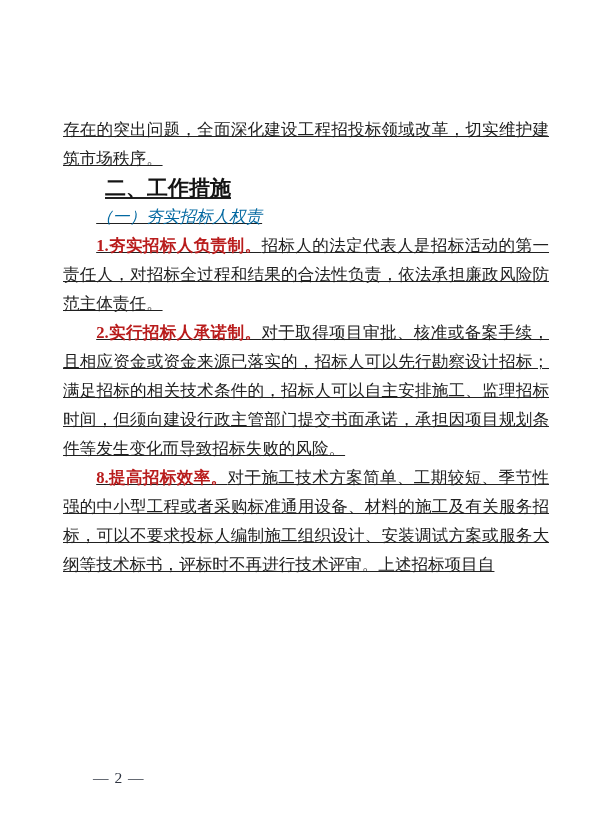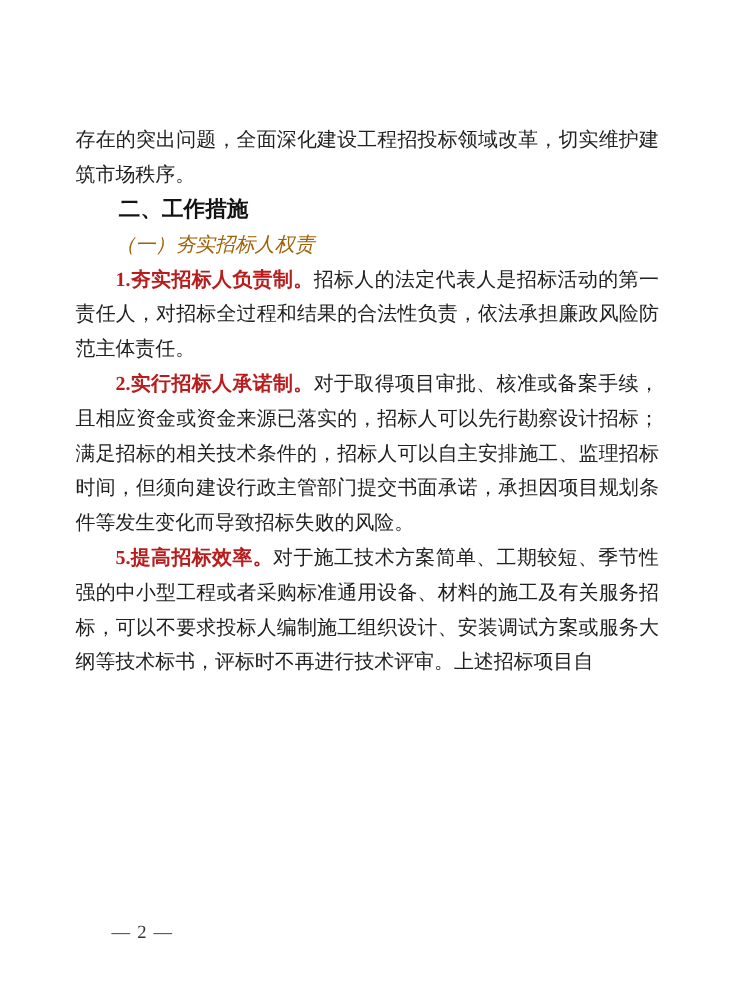--- a/index.html
+++ b/index.html
@@ -11,50 +11,51 @@
     position: relative;
     width: 611px;
     height: 837px;
     background: #ffffff;
     overflow: hidden;
     font-family: "Liberation Serif", "DejaVu Serif", serif;
   }
   .content {
     position: absolute;
     left: 63px;
-    top: 102px;
+    top: 115px;
     width: 486px;
     color: #212121;
     font-size: 16.6px;
     line-height: 29px;
     text-align: justify;
     text-justify: inter-character;
+    text-decoration: underline;
   }
   .block {
     margin: 0;
     padding: 0;
   }
   .style-body {
     text-indent: 2em;
   }
   .style-body.no-indent {
     text-indent: 0;
   }
   .style-heading-bold {
     text-indent: 2em;
     font-weight: bold;
     color: #141414;
     font-family: "Liberation Sans", "DejaVu Sans", sans-serif;
-    font-size: 18px;
+    font-size: 21px;
     text-align: left;
   }
   .style-heading-kai {
     text-indent: 2em;
     font-style: italic;
-    color: #a16207;
+    color: #0369a1;
     text-align: left;
   }
   .lead {
     font-weight: bold;
     color: #b91c1c;
   }
   .footer {
     position: absolute;
     left: 93px;
     top: 769px;
@@ -67,16 +68,16 @@
 </head>
 <body>
 
 <div class="page">
   <main class="content" id="doc-body">
       <p class="block style-body no-indent">存在的突出问题，全面深化建设工程招投标领域改革，切实维护建筑市场秩序。</p>
       <p class="block style-heading-bold">二、工作措施</p>
       <p class="block style-heading-kai">（一）夯实招标人权责</p>
       <p class="block style-body"><b class="lead">1.夯实招标人负责制。</b>招标人的法定代表人是招标活动的第一责任人，对招标全过程和结果的合法性负责，依法承担廉政风险防范主体责任。</p>
       <p class="block style-body"><b class="lead">2.实行招标人承诺制。</b>对于取得项目审批、核准或备案手续，且相应资金或资金来源已落实的，招标人可以先行勘察设计招标；满足招标的相关技术条件的，招标人可以自主安排施工、监理招标时间，但须向建设行政主管部门提交书面承诺，承担因项目规划条件等发生变化而导致招标失败的风险。</p>
-      <p class="block style-body"><b class="lead">5.提高招标效率。</b>对于施工技术方案简单、工期较短、季节性强的中小型工程或者采购标准通用设备、材料的施工及有关服务招标，可以不要求投标人编制施工组织设计、安装调试方案或服务大纲等技术标书，评标时不再进行技术评审。上述招标项目自</p>
+      <p class="block style-body"><b class="lead">8.提高招标效率。</b>对于施工技术方案简单、工期较短、季节性强的中小型工程或者采购标准通用设备、材料的施工及有关服务招标，可以不要求投标人编制施工组织设计、安装调试方案或服务大纲等技术标书，评标时不再进行技术评审。上述招标项目自</p>
     </main>
   <div class="footer">— 2 —</div>
 </div>
 
 </body></html>

